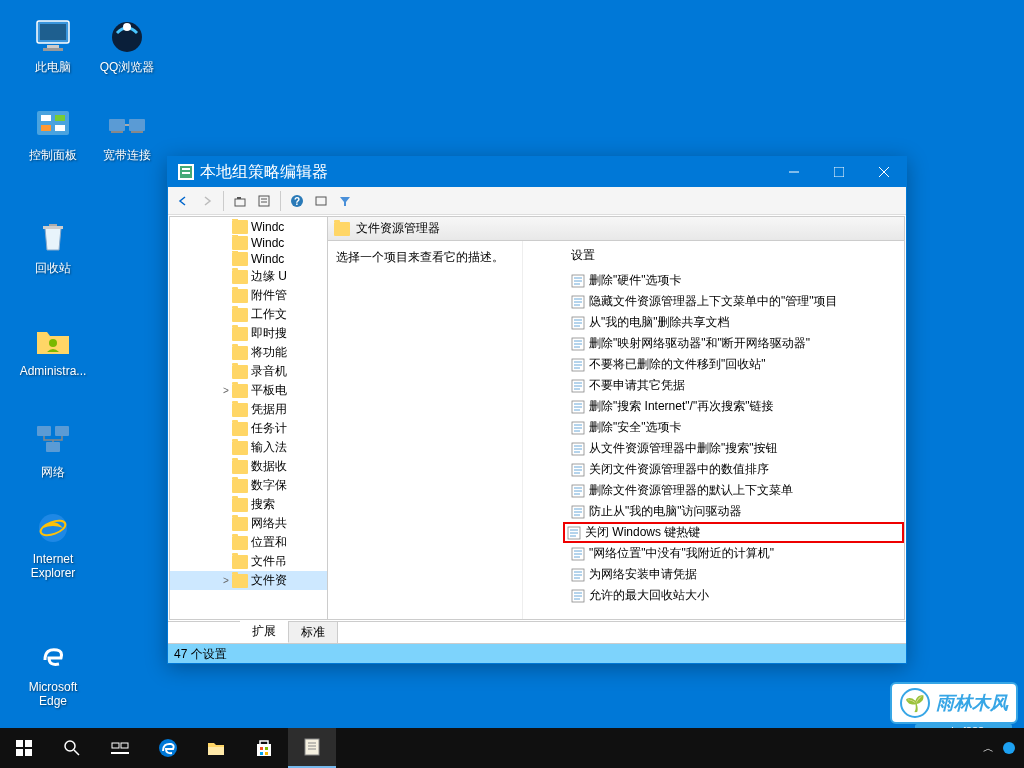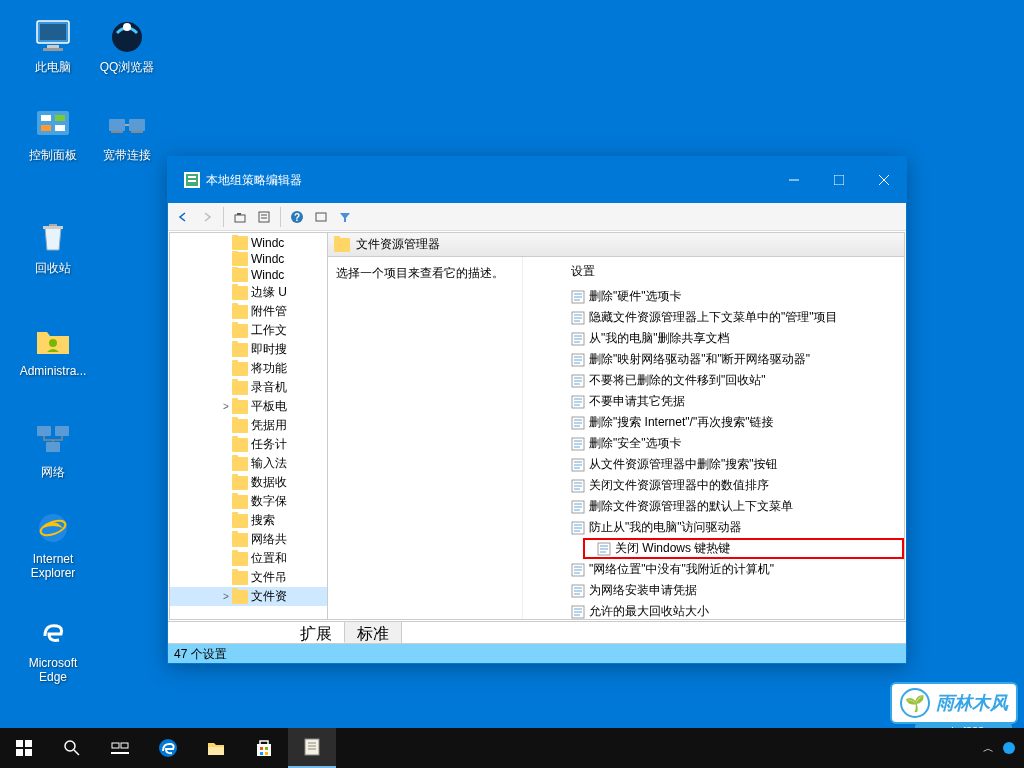--- a/index.html
+++ b/index.html
@@ -5,21 +5,21 @@
 * { margin: 0; padding: 0; box-sizing: border-box; font-family: "Microsoft YaHei", "Segoe UI", sans-serif; }
 body { width: 1024px; height: 768px; overflow: hidden; background: #0078d7; position: relative; }
 
 
 .desktop-icon { position: absolute; width: 70px; display: flex; flex-direction: column; align-items: center; color: #fff; font-size: 12px; text-align: center; cursor: pointer; }
 .desktop-icon .icon-img { width: 40px; height: 40px; margin-bottom: 4px; display:flex; align-items:center; justify-content:center; }
 .desktop-icon span { text-shadow: 1px 1px 2px rgba(0,0,0,0.5); }
 
 
 .window { position: absolute; left: 167px; top: 156px; width: 740px; height: 508px; background: #fff; border: 1px solid #0078d7; box-shadow: 0 4px 20px rgba(0,0,0,0.3); display: flex; flex-direction: column; }
-.titlebar { height: 46px; background: #0078d7; color: #fff; display: flex; align-items: center; padding-left: 16px; font-size: 12px; }
+.titlebar { height: 30px; background: #0078d7; color: #fff; display: flex; align-items: center; padding-left: 10px; font-size: 16px; }
 .titlebar-spacer { flex: 1; }
 .titlebar-btn { width: 45px; height: 30px; display: flex; align-items: center; justify-content: center; color: #fff; }
 
 .menubar { height: 24px; background: #fff; border-bottom: 1px solid #e0e0e0; display: flex; align-items: center; font-size: 12px; padding-left: 4px; }
 .menu-item { padding: 3px 8px; cursor: pointer; }
 
 .toolbar { height: 28px; background: #f5f5f5; border-bottom: 1px solid #ddd; display: flex; align-items: center; padding: 0 4px; gap: 2px; }
 .tool-btn { width: 22px; height: 22px; display: flex; align-items: center; justify-content: center; border: 1px solid transparent; }
 .tool-sep { width: 1px; height: 20px; background: #ccc; margin: 0 3px; }
 
@@ -32,25 +32,25 @@
 .tree-item.selected { background: #cde8ff; }
 
 .right-panel { flex: 1; display: flex; flex-direction: column; }
 .right-header { height: 24px; background: linear-gradient(#f7f7f7,#e8e8e8); border-bottom: 1px solid #ccc; display: flex; align-items: center; padding-left: 6px; font-size: 12px; }
 .right-header .folder-icon { margin-right: 6px; }
 .right-body { flex: 1; display: flex; overflow: hidden; gap: 40px; }
 .desc-panel { width: 195px; border-right: 1px solid #eee; padding: 8px; font-size: 12px; }
 .settings-panel { flex: 1; overflow-y: auto; font-size: 12px; }
 .settings-header { padding: 6px 8px; font-size: 12px; }
 .setting-item { display: flex; align-items: center; padding: 2px 8px; cursor: pointer; white-space:nowrap;}
-.setting-item.highlighted { border: 2px solid #e00; padding: 0 12px; margin-left: 20px; }
+.setting-item.highlighted { border: 2px solid #e00; padding: 0 2px; }
 .setting-icon { width: 14px; height: 14px; margin-right: 4px; display:inline-flex; align-items:center; justify-content:center; flex-shrink:0;}
 .setting-icon svg { width:14px; height:14px;}
 
-.tabs-row { height: 22px; border-top: 1px solid #ccc; display: flex; font-size: 16px; padding-left:120px;}
+.tabs-row { height: 22px; border-top: 1px solid #ccc; display: flex; font-size: 12px; padding-left:72px;align-items:flex-end;}
 .tab { padding: 2px 12px; border-right: 1px solid #ccc; cursor: pointer; background:#f0f0f0;}
 .tab.active { background: #fff; border-bottom:1px solid #fff;}
 
 .statusbar { height: 20px; border-top: 1px solid #ccc; font-size: 12px; padding: 2px 6px; background:#7dd3fc;}
 
 
 .taskbar { position: absolute; bottom: 0; left: 0; right: 0; height: 40px; background: #101010; display: flex; align-items: center; }
 .task-btn { width: 48px; height: 40px; display: flex; align-items: center; justify-content: center; color: #fff; cursor: pointer; }
 .task-btn.active { border-bottom: 2px solid #76b9ed; background: rgba(255,255,255,0.12);}
 .task-spacer { flex: 1; }
@@ -152,21 +152,21 @@
 <div class="desktop-icon" style="left:18px; top:508px;">
   <div class="icon-img">
       <svg width="40" height="40">
         <circle cx="20" cy="20" r="14" fill="#1e88e5"></circle>
         <path d="M 10 20 Q 20 8 30 20 Q 20 16 10 20" fill="#ffc107"></path>
         <ellipse cx="20" cy="20" rx="13" ry="6" fill="none" stroke="#ffc107" stroke-width="2" transform="rotate(-20 20 20)"></ellipse>
       </svg>
     </div>
   <span>Internet Explorer</span>
 </div>
-<div class="desktop-icon" style="left:18px; top:612px;">
+<div class="desktop-icon" style="left:18px; top:636px;">
   <div class="icon-img">
       <svg width="40" height="40">
         <rect x="4" y="4" width="32" height="32" fill="#0078d7" rx="2"></rect>
         <path d="M 12 24 Q 12 12 24 14 Q 30 15 28 22 L 16 22 Q 16 30 26 28" stroke="#fff" stroke-width="3" fill="none"></path>
       </svg>
     </div>
   <span>Microsoft Edge</span>
 </div>
 
 <div class="window">

